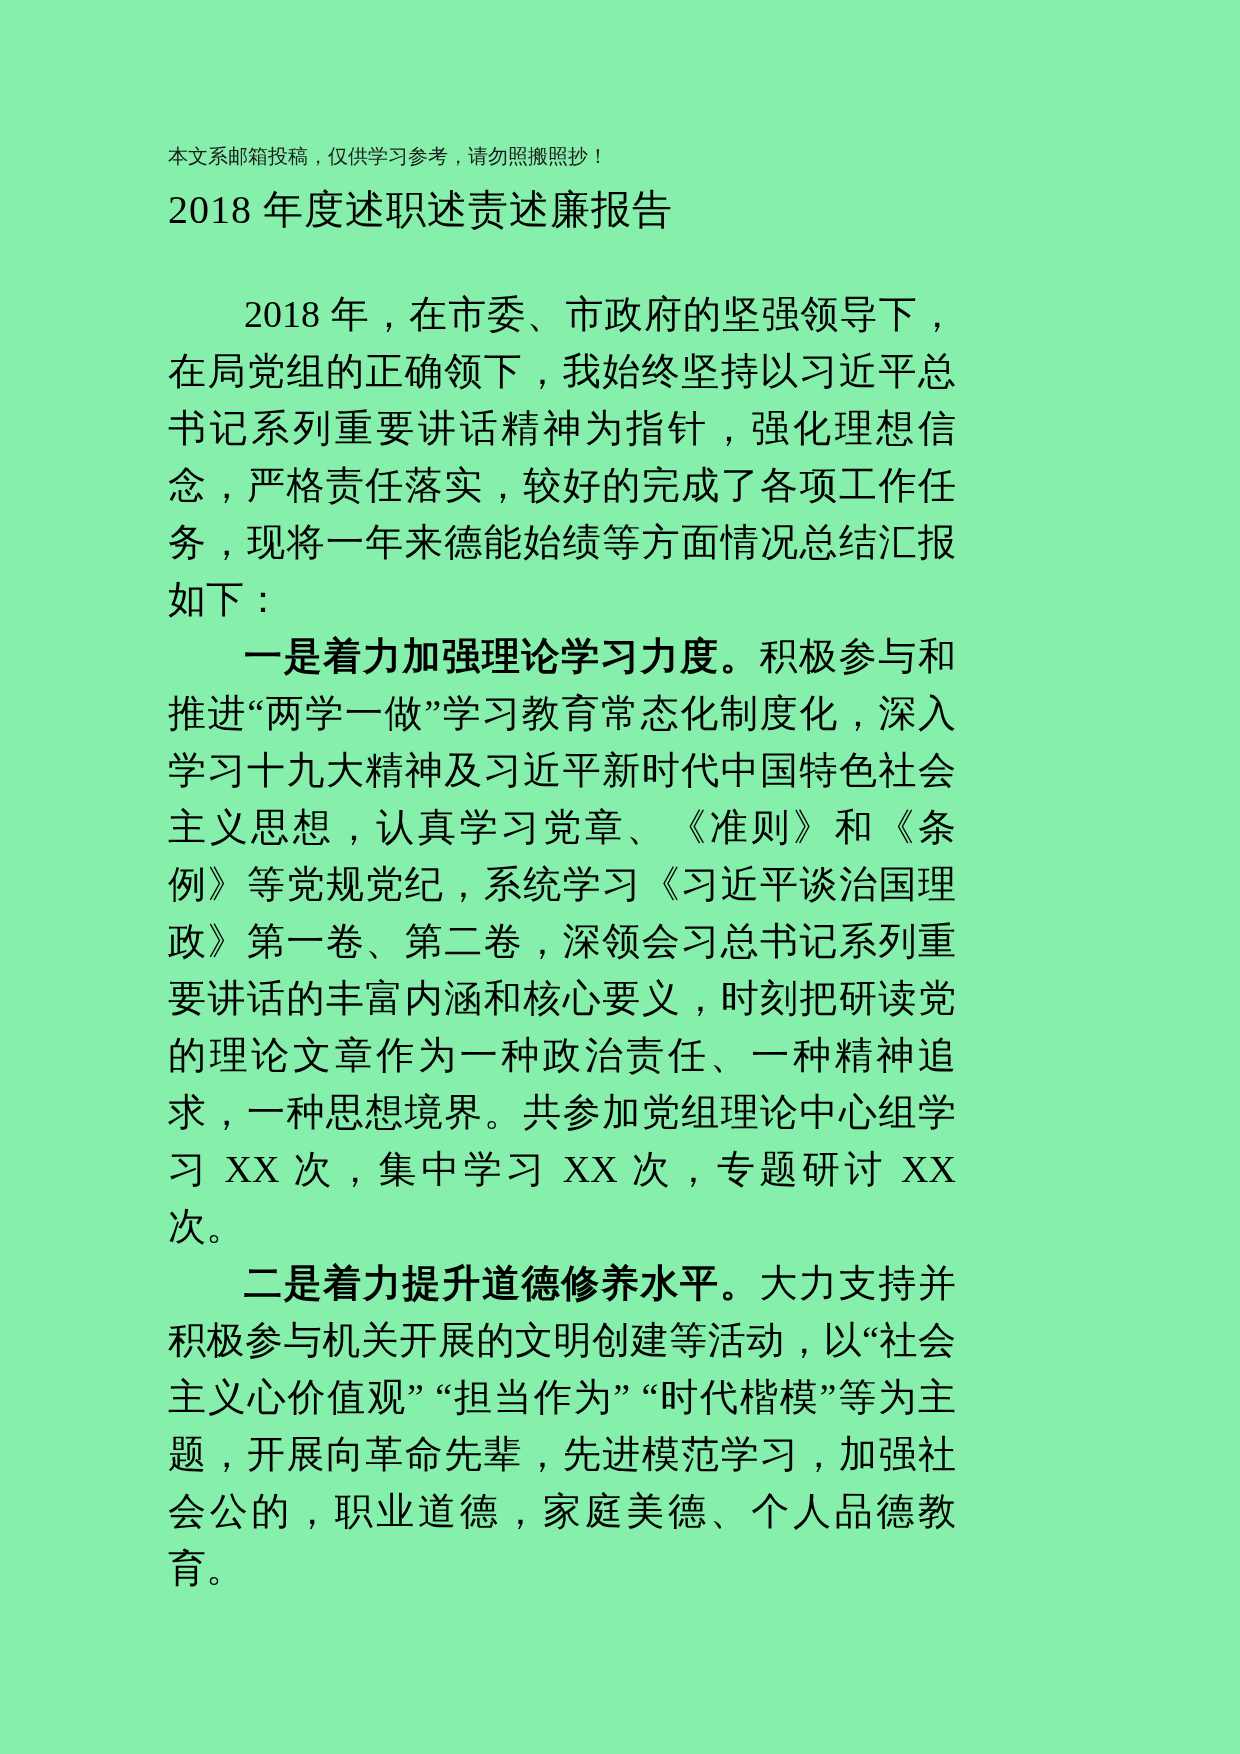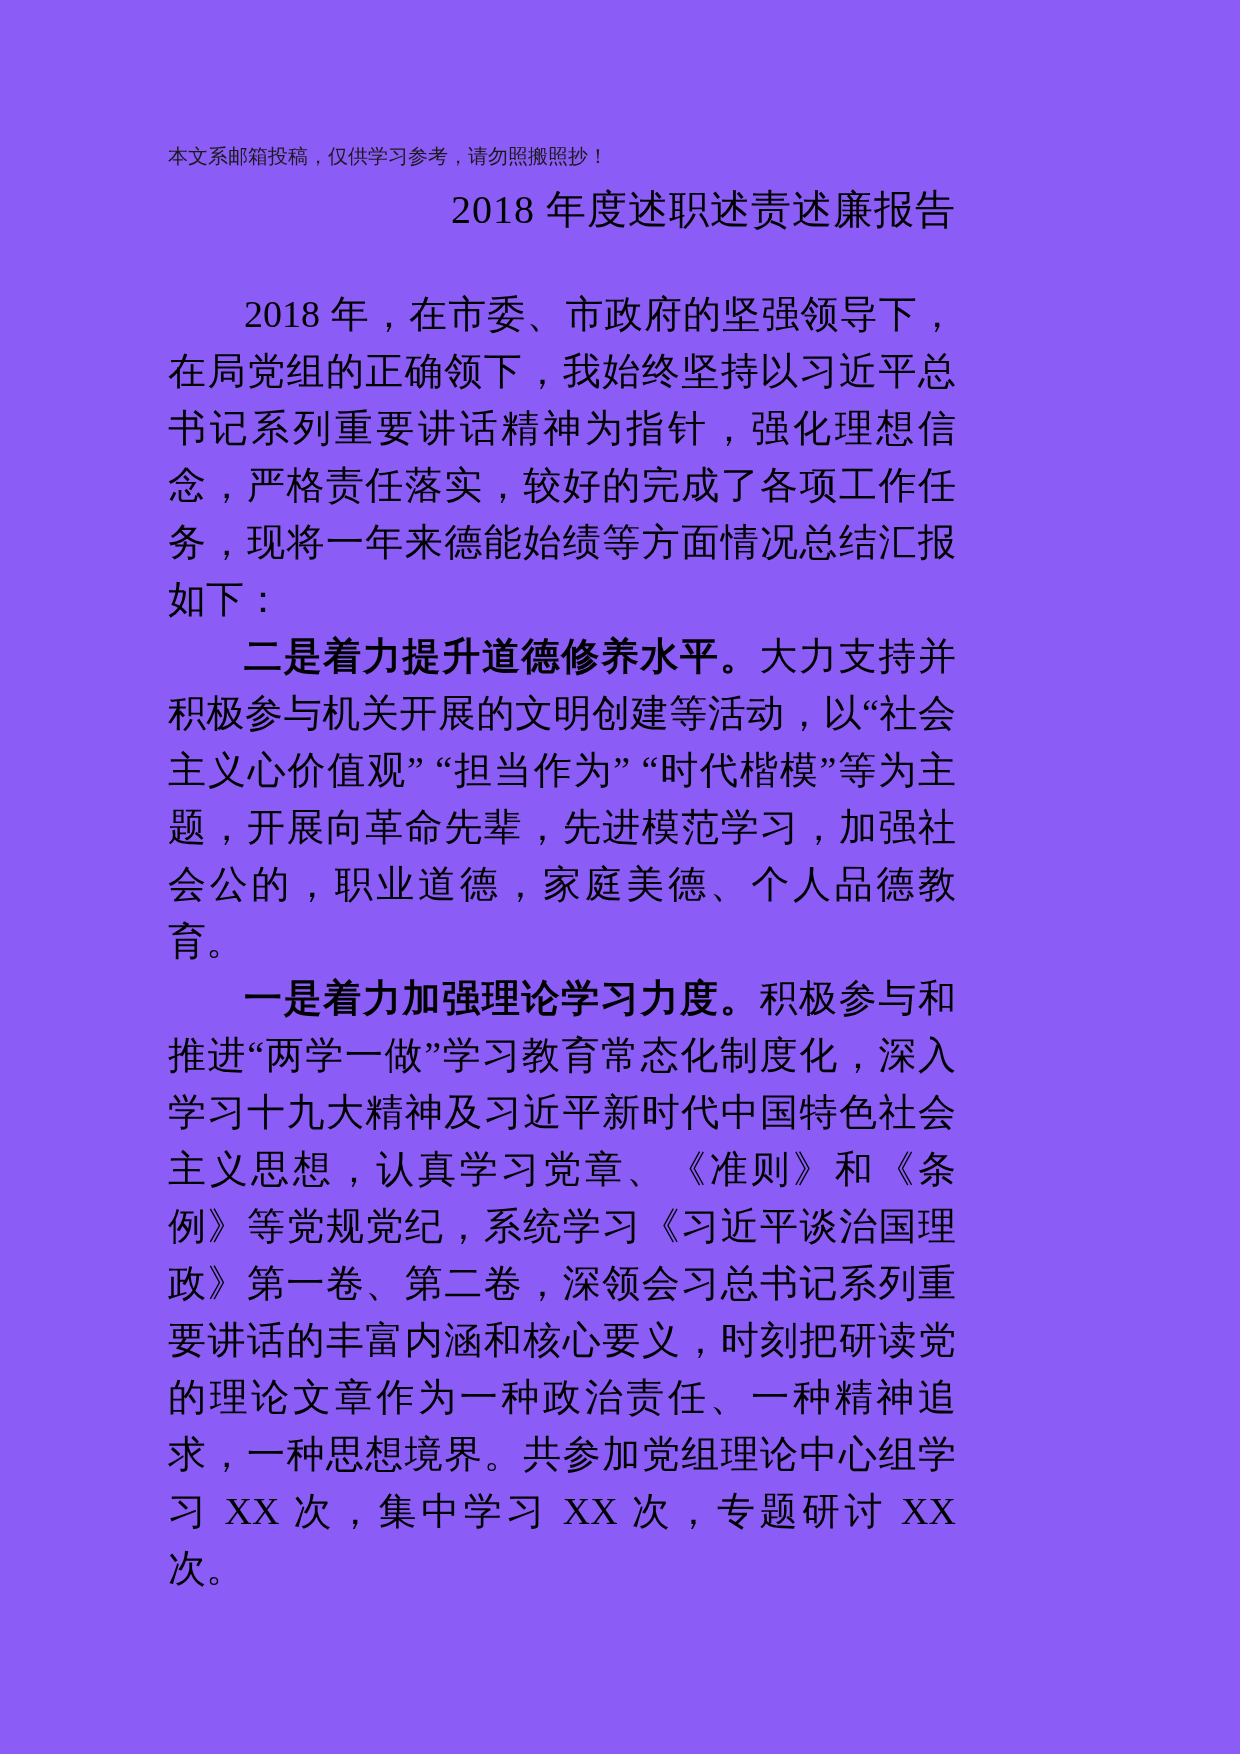--- a/index.html
+++ b/index.html
@@ -4,21 +4,21 @@
 <style>
   html, body {
     margin: 0;
     padding: 0;
     background: #ffffff;
   }
   .page {
     position: relative;
     width: 1240px;
     height: 1754px;
-    background: #8b5cf6;
+    background: #86efac;
     color: #000000;
     font-family: "Liberation Serif", "DejaVu Serif", serif;
     overflow: hidden;
   }
   .content {
     position: absolute;
     left: 168px;
     top: 142px;
     width: 788px;
   }
@@ -28,21 +28,21 @@
     font-size: 20px;
     line-height: 28px;
     color: #1a1a1a;
     text-align: left;
   }
   .title {
     margin: 0 0 48px 0;
     font-size: 40px;
     line-height: 56px;
     font-weight: 500;
-    text-align: right;
+    text-align: left;
     letter-spacing: 1px;
   }
   .para {
     margin: 0;
     font-size: 38px;
     line-height: 57px;
     text-align: justify;
     text-indent: 2em;
     word-break: break-all;
   }
@@ -59,18 +59,18 @@
 <div class="page">
   <div class="content">
 
     <p class="note">本文系邮箱投稿，仅供学习参考，请勿照搬照抄！</p>
 
     <h1 class="title">2018 年度述职述责述廉报告</h1>
 
     <p class="para">2018 年，在市委、市政府的坚强领导下，在局党组的正确领下，我始终坚持以习近平总书记系列重要讲话精神为指针，强化理想信念，严格责任落实，较好的完成了各项工作任务，现将一年来德能始绩等方面情况总结汇报如下：</p>
 
 
+    <p class="para"><span class="lead">一是着力加强理论学习力度。</span><span>积极参与和推进“两学一做”学习教育常态化制度化，深入学习十九大精神及习近平新时代中国特色社会主义思想，认真学习党章、《准则》和《条例》等党规党纪，系统学习《习近平谈治国理政》第一卷、第二卷，深领会习总书记系列重要讲话的丰富内涵和核心要义，时刻把研读党的理论文章作为一种政治责任、一种精神追求，一种思想境界。共参加党组理论中心组学习 XX 次，集中学习 XX 次，专题研讨 XX 次。</span></p>
+
     <p class="para"><span class="lead">二是着力提升道德修养水平。</span><span>大力支持并积极参与机关开展的文明创建等活动，以“社会主义心价值观” “担当作为” “时代楷模”等为主题，开展向革命先辈，先进模范学习，加强社会公的，职业道德，家庭美德、个人品德教育。</span></p>
-
-    <p class="para"><span class="lead">一是着力加强理论学习力度。</span><span>积极参与和推进“两学一做”学习教育常态化制度化，深入学习十九大精神及习近平新时代中国特色社会主义思想，认真学习党章、《准则》和《条例》等党规党纪，系统学习《习近平谈治国理政》第一卷、第二卷，深领会习总书记系列重要讲话的丰富内涵和核心要义，时刻把研读党的理论文章作为一种政治责任、一种精神追求，一种思想境界。共参加党组理论中心组学习 XX 次，集中学习 XX 次，专题研讨 XX 次。</span></p>
 
   </div>
 </div>
 
 </body></html>

